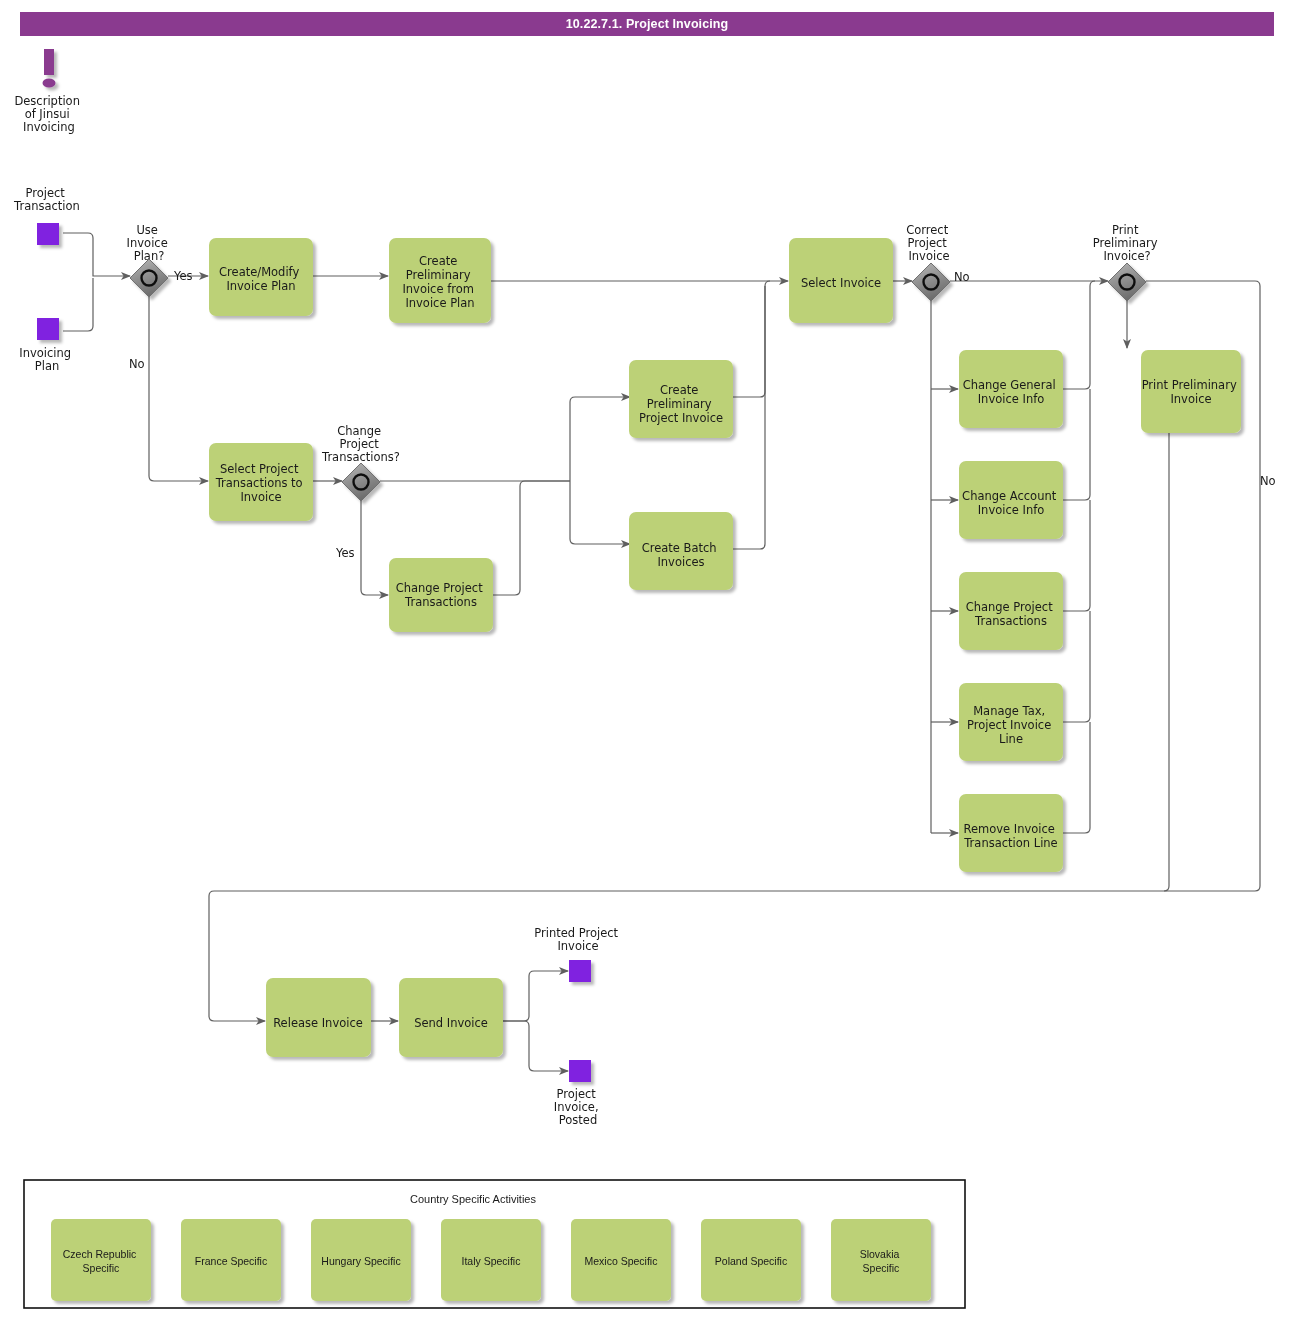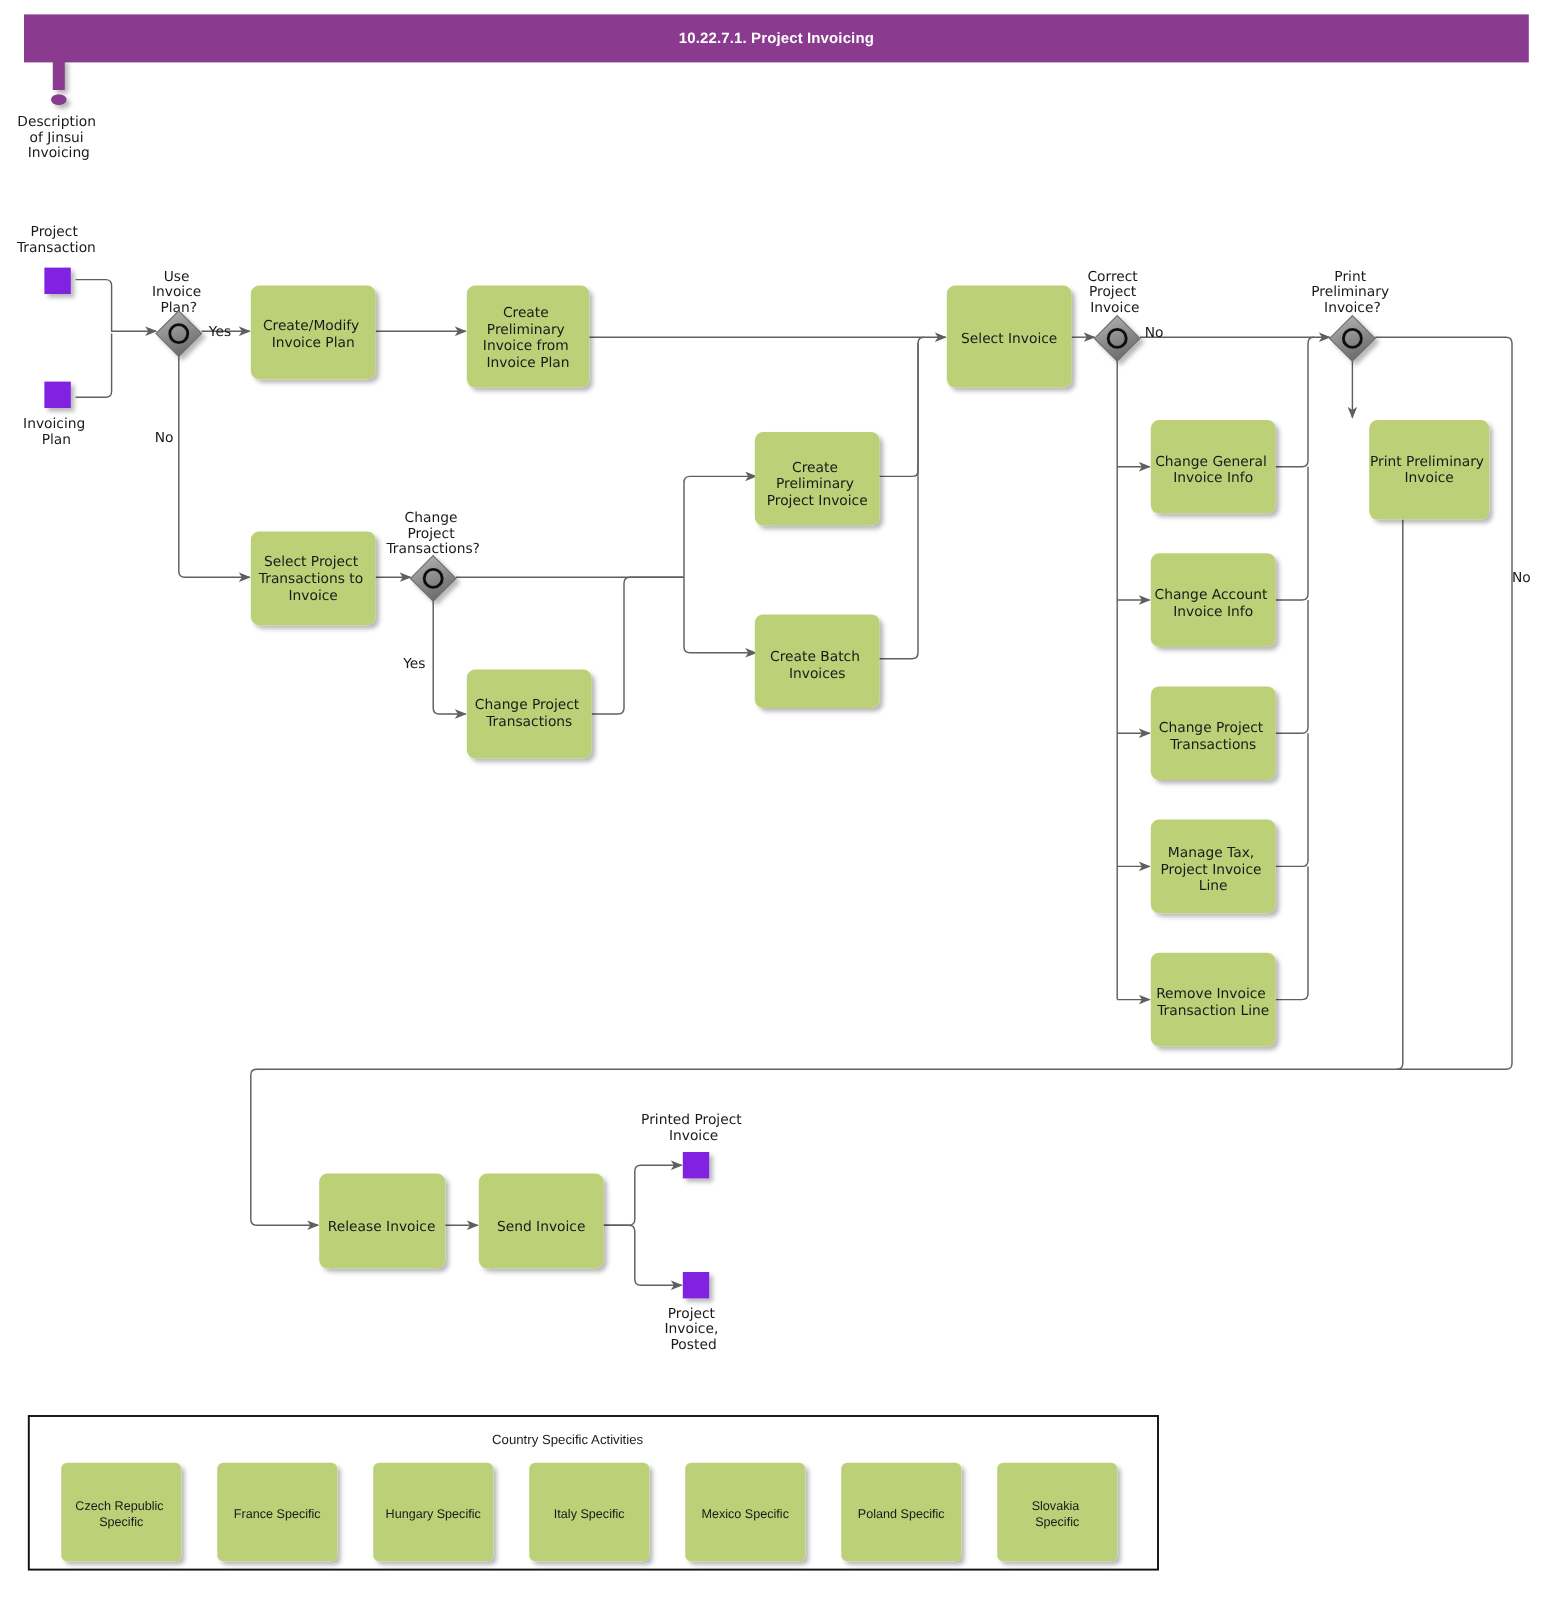--- a/index.html
+++ b/index.html
@@ -2,21 +2,21 @@
 <html><head>
 <meta charset="utf-8">
 <style>
   html,body{margin:0;padding:0;background:#ffffff;}
   body{
     width:1294px;height:1340px;
     font-family:"DejaVu Sans",sans-serif;
     position:relative;overflow:hidden;
   }
   #titlebar{
-    position:absolute;left:20px;top:12px;width:1254px;height:40px;
+    position:absolute;left:20px;top:12px;width:1254px;height:24px;
     background:#8a3a8f;color:#ffffff;
     font-size:12.5px;font-weight:bold;
     display:flex;align-items:center;justify-content:center;
     font-family:"Liberation Sans",sans-serif;
     letter-spacing:.1px;
   }
   #canvas{position:absolute;left:0;top:0;width:1294px;height:1340px;}
   .tasklbl{
     font-family:"DejaVu Sans",sans-serif;font-size:11.5px;fill:#1a1a1a;
     text-anchor:middle;dominant-baseline:middle;

